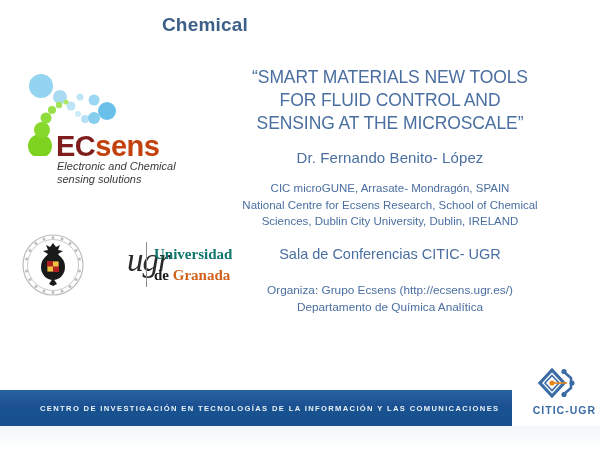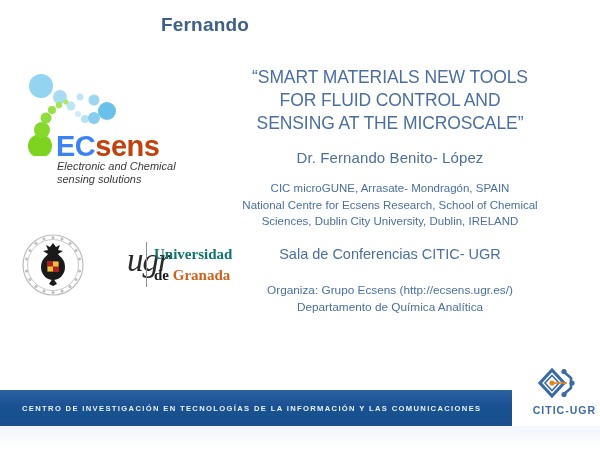--- a/index.html
+++ b/index.html
@@ -94,21 +94,21 @@
   .ecsens-wordmark {
     position: absolute;
     left: 38px;
     top: 62px;
     font-size: 29px;
     font-weight: bold;
     letter-spacing: -0.5px;
     line-height: 1;
     white-space: nowrap;
   }
-  .ec-green { color: #3b82f6; margin-top: 14px; }
+  .ec-green { color: #7f1d1d; margin-top: 14px; }
   .sens-blue { color: #c2410c; }
   .ecsens-tag {
     position: absolute;
     left: 39px;
     top: 90px;
     font-size: 11px;
     line-height: 1.18;
     color: #3a3a3a;
     white-space: nowrap;
     font-family: "Liberation Sans", sans-serif;
@@ -181,21 +181,21 @@
     height: 36px;
     background: linear-gradient(to bottom, #2a63a0 0%, #1b5092 45%, #17528f 55%, #1a4f8e 100%);
     display: flex;
     align-items: center;
   }
   .banner-text {
     color: #eaf1f8;
     font-size: 7.6px;
     letter-spacing: 1.35px;
     font-weight: bold;
-    padding-left: 22px;
+    padding-left: 40px;
     white-space: nowrap;
   }
   .citic-block {
     position: absolute;
     left: 516px;
     top: 366px;
     width: 80px;
     height: 58px;
   }
   .citic-mark {
@@ -226,21 +226,21 @@
     width: 600px;
     height: 24px;
     background: linear-gradient(to bottom, #f2f6fa 0%, #ffffff 100%);
   }
 </style>
 </head>
 <body>
 
 <div class="slide">
 
-  <div class="seminario">Fernando</div>
+  <div class="seminario">Chemical</div>
 
   <div class="ecsens-logo">
     <svg class="ecsens-bubbles" viewBox="0 0 120 86">
       <circle cx="23" cy="16" r="12" fill="#93d4f0"></circle>
       <circle cx="42" cy="27" r="7" fill="#a9dcf3"></circle>
       <circle cx="53" cy="36" r="4.5" fill="#bde5f6"></circle>
       <circle cx="60" cy="44" r="3" fill="#cdebf8"></circle>
       <circle cx="67" cy="49" r="4" fill="#b6e1f5"></circle>
       <circle cx="76" cy="48" r="6" fill="#87cdee"></circle>
       <circle cx="89" cy="41" r="9" fill="#69c1ea"></circle>

